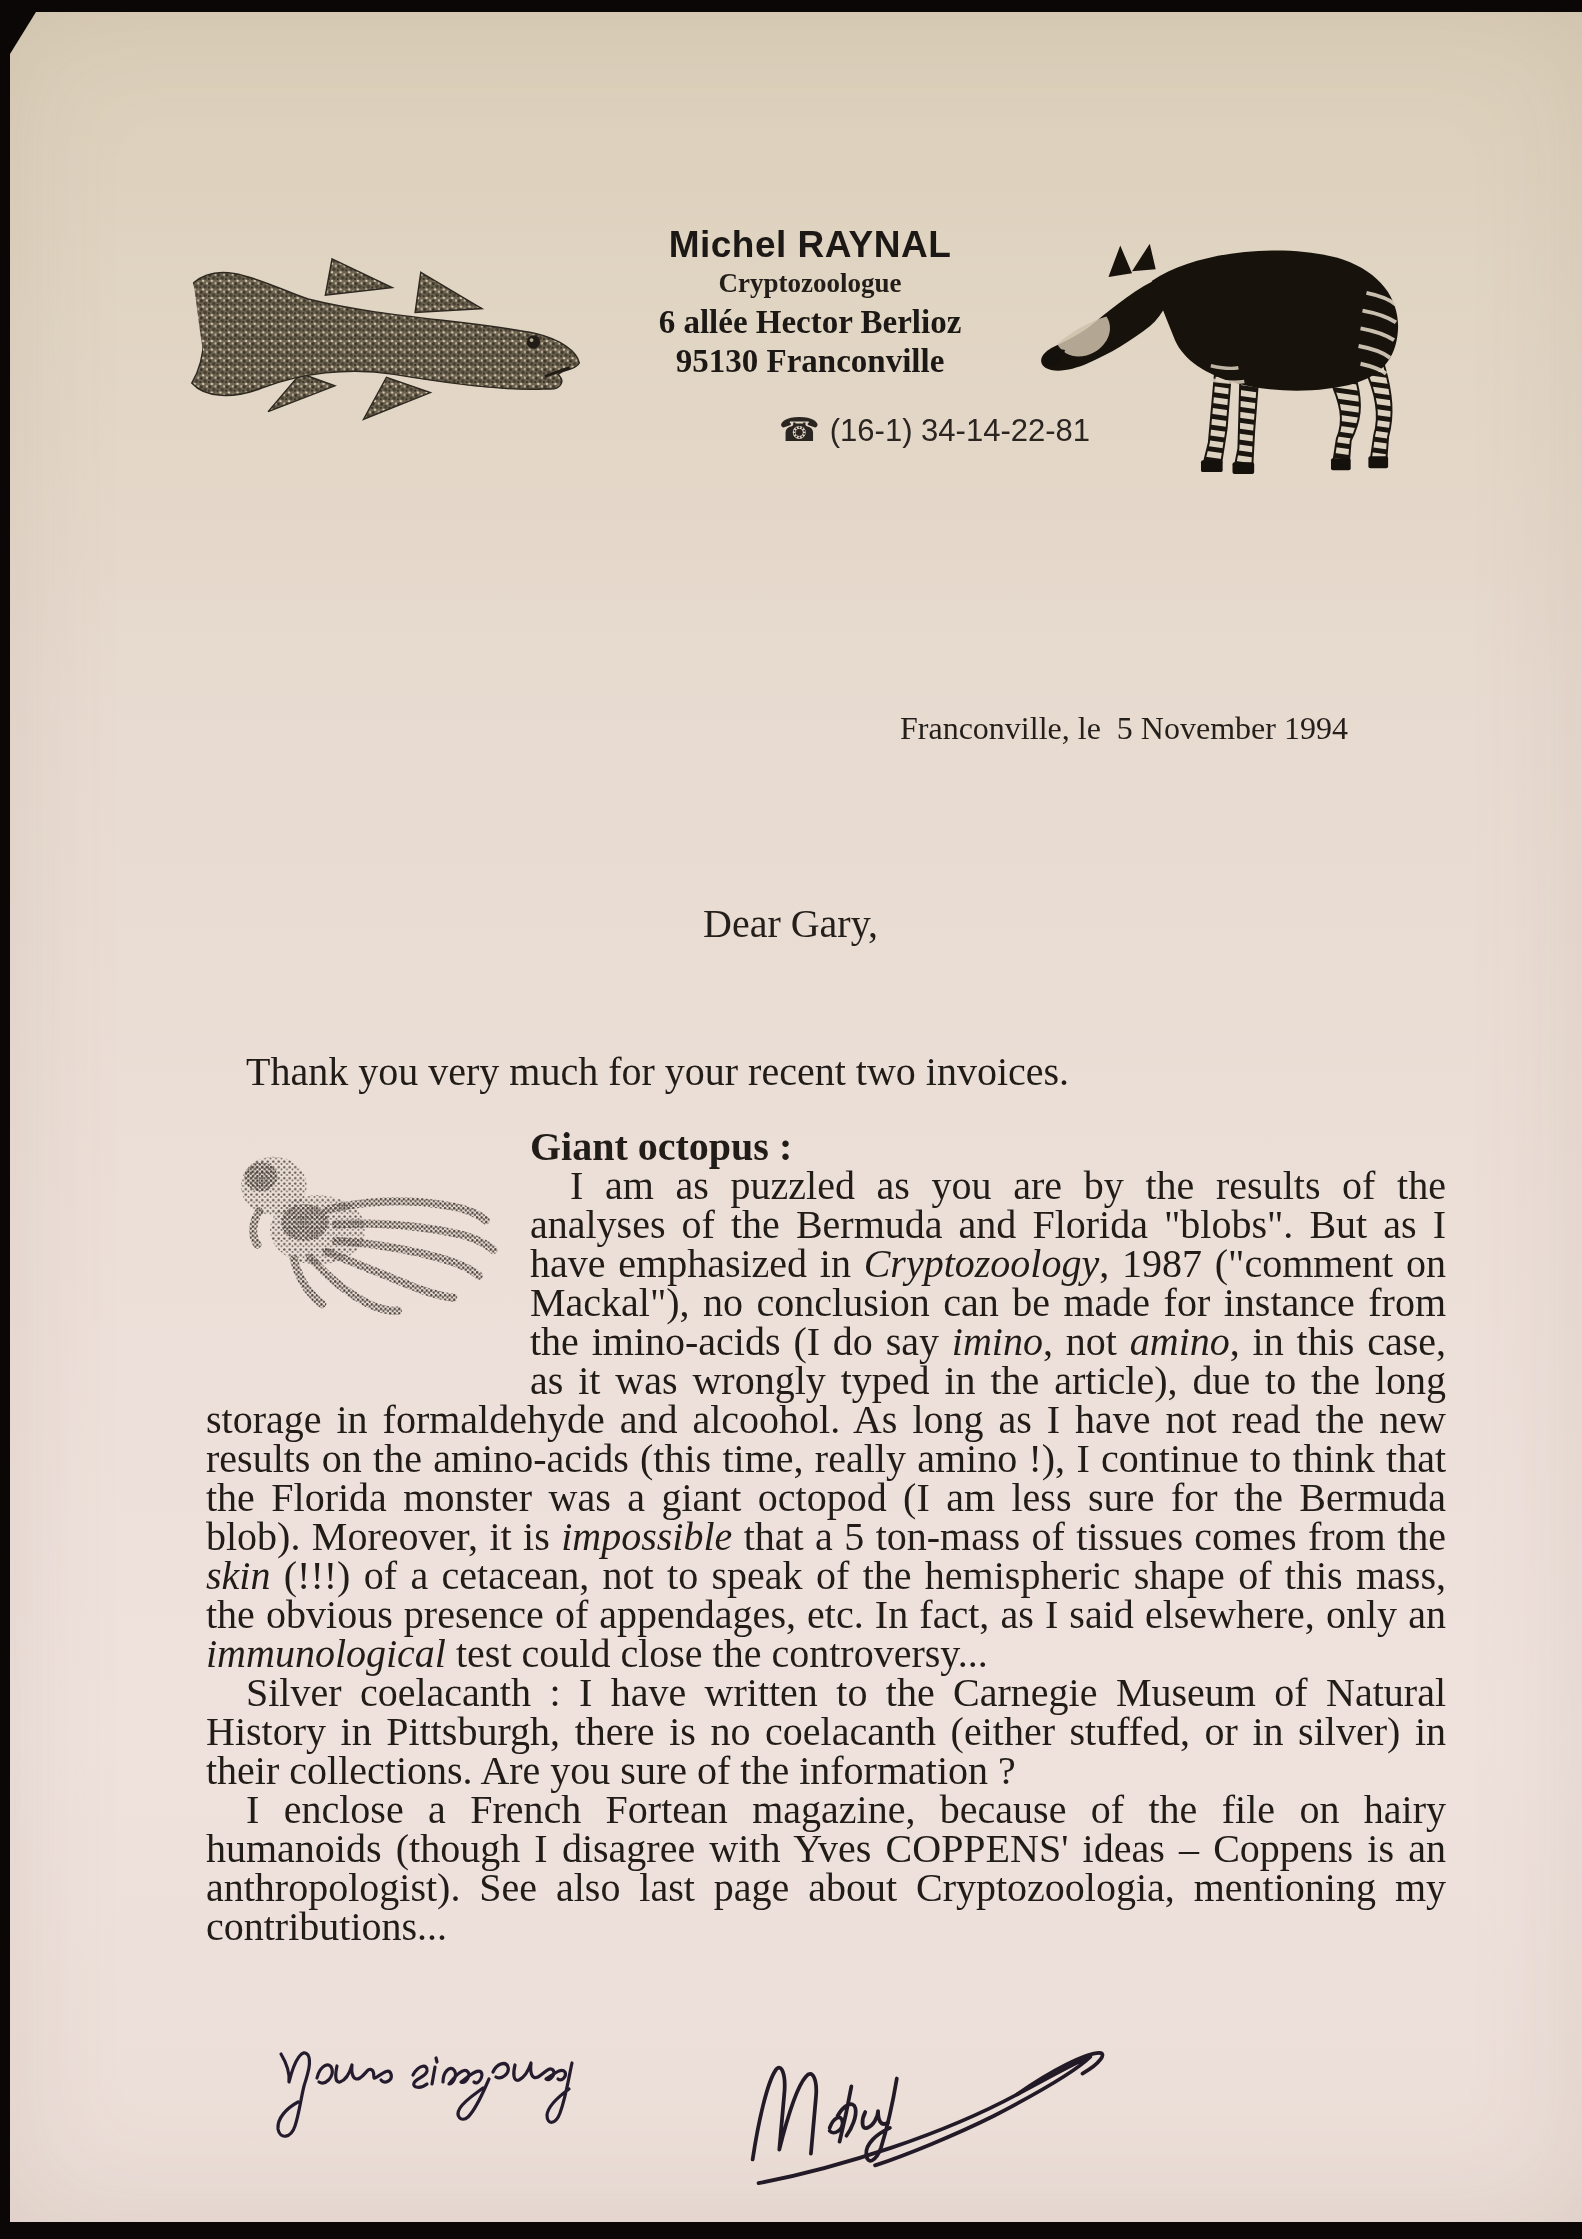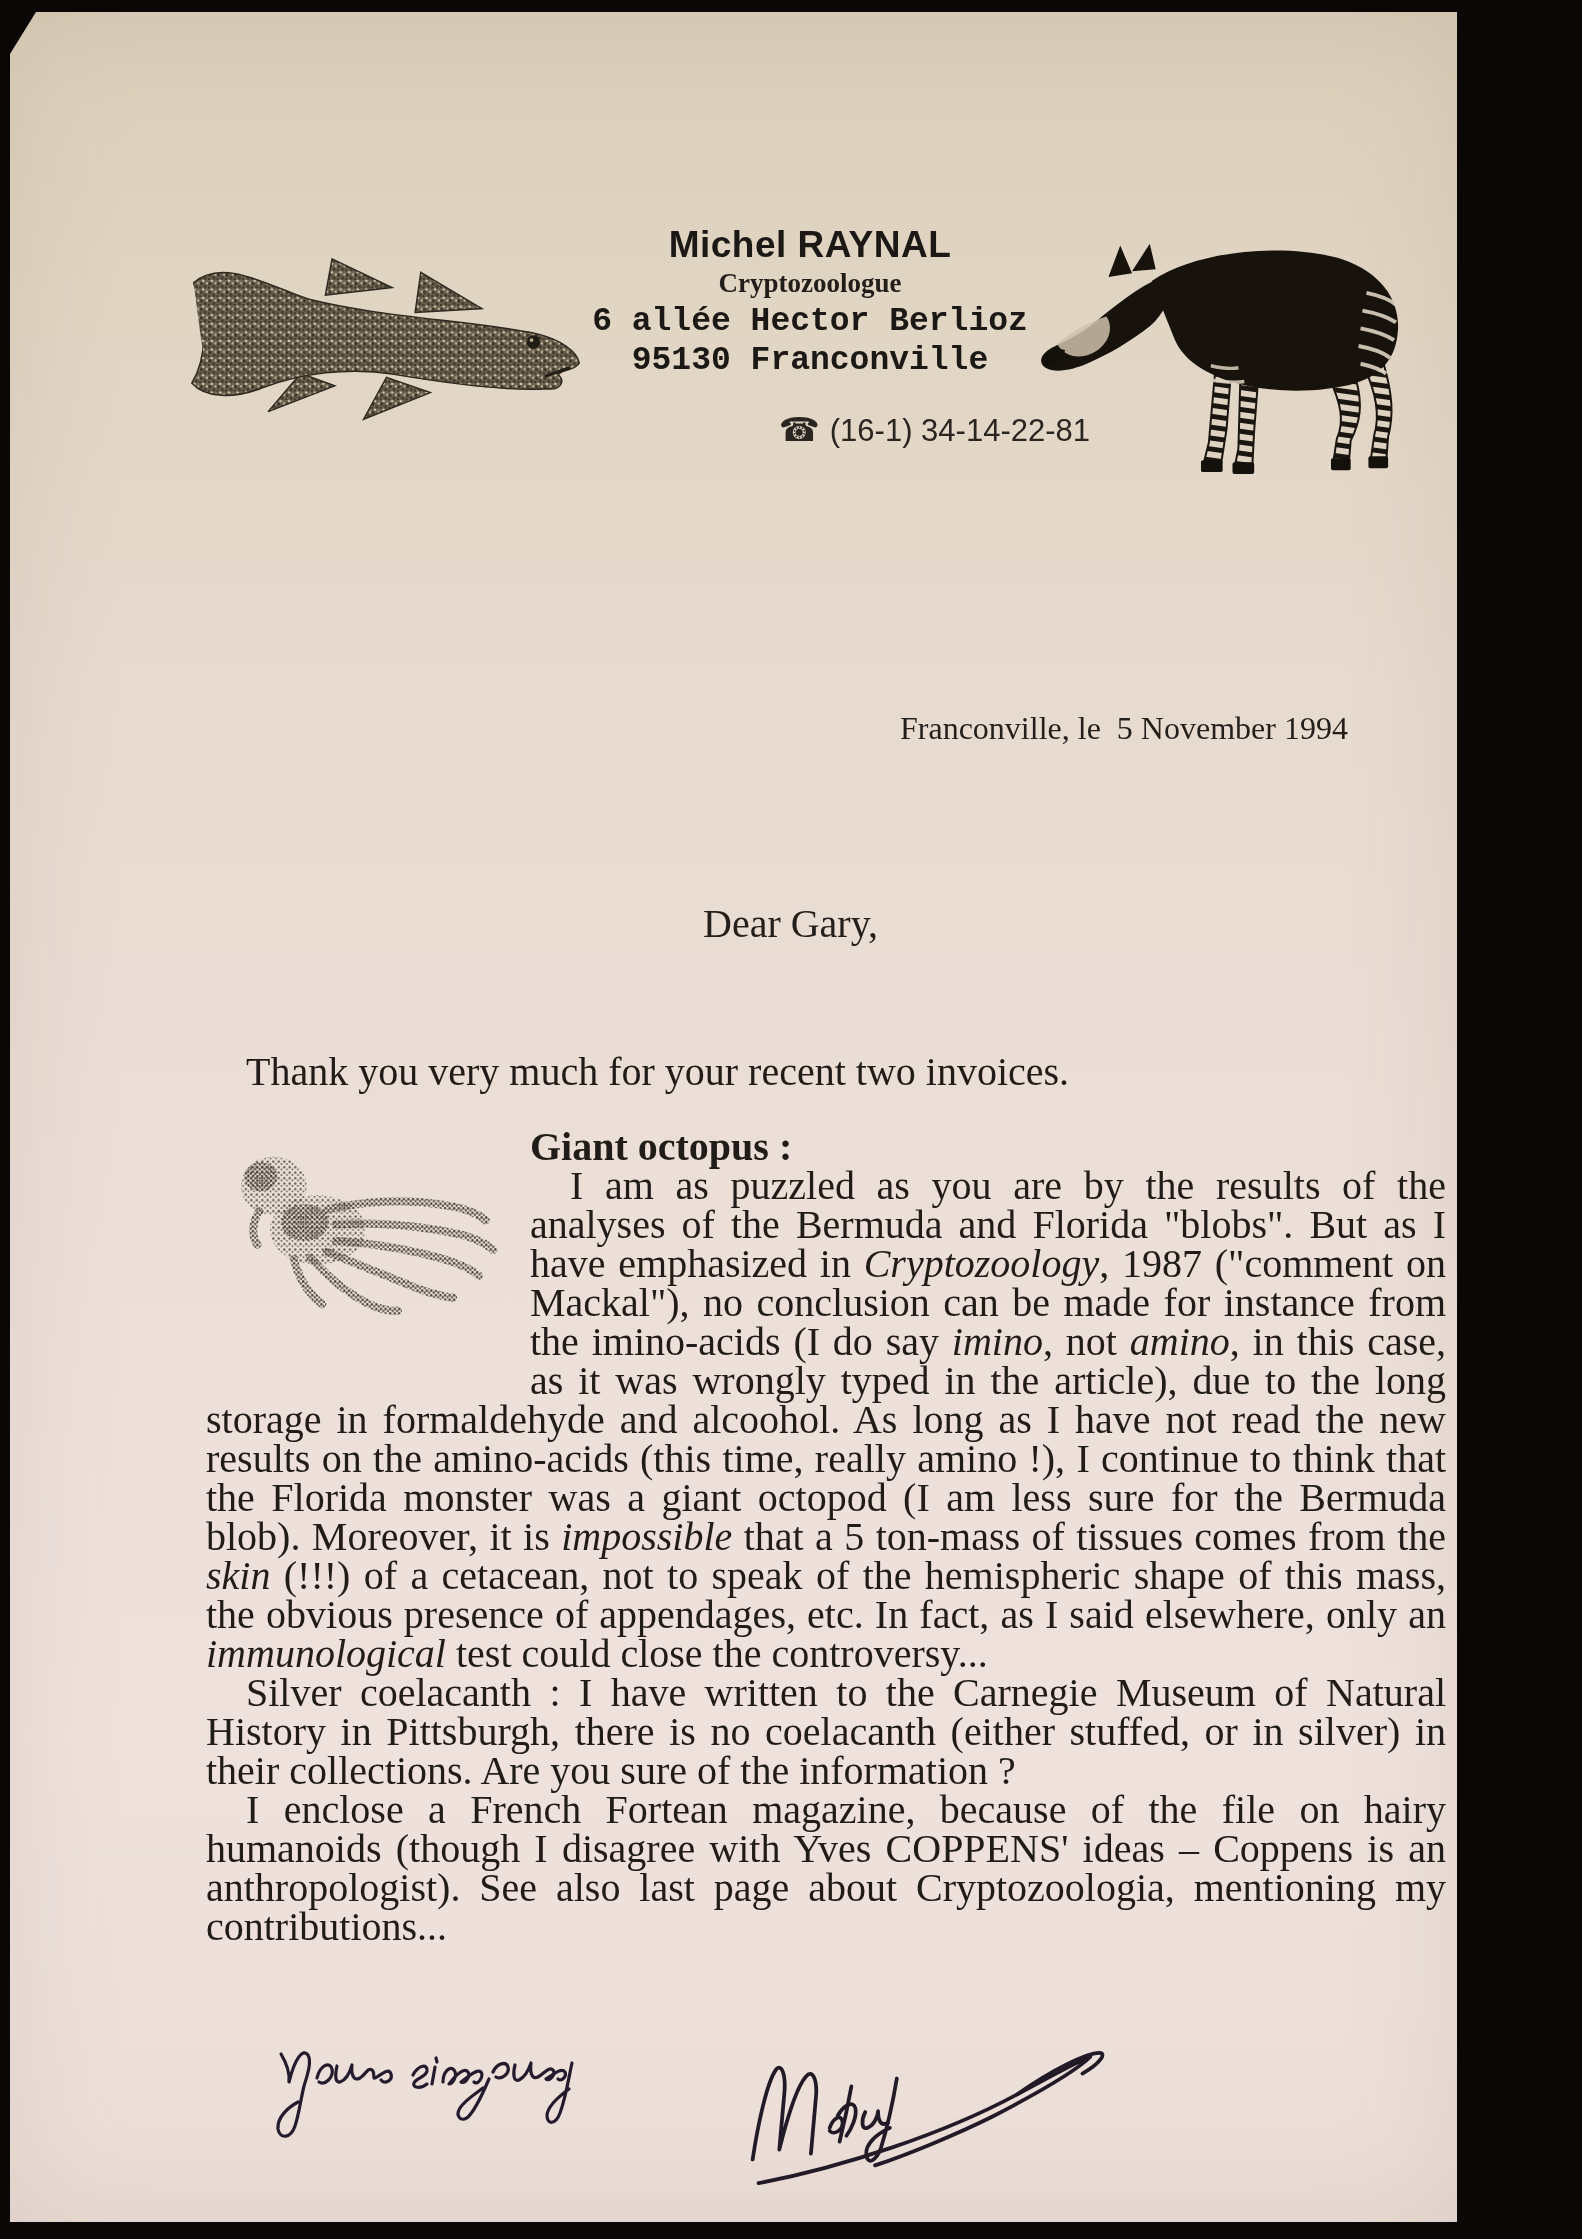--- a/index.html
+++ b/index.html
@@ -2,32 +2,32 @@
 <html><head>
 <meta charset="utf-8">
 <style>
   html,body{margin:0;padding:0;}
   body{
     width:1582px;height:2239px;position:relative;overflow:hidden;
     background:#0a0706;
     font-family:"Liberation Serif", serif;
   }
   .paper{
-    position:absolute;left:10px;top:12px;width:1447px;height:2210px;
+    position:absolute;left:10px;top:12px;width:1572px;height:2210px;
     background:linear-gradient(180deg,#dbcfba 0%,#e0d4c2 12%,#e7dacf 30%,#ecdfd8 55%,#efe2dd 78%,#ebded7 100%);
     clip-path:polygon(26px 0,100% 0,100% 100%,0 100%,0 42px);
     box-shadow:inset 0 0 120px rgba(120,95,70,.12);
   }
   .abs{position:absolute;}
   .ink{color:#241f1b;}
   
   .lh-block{left:520px;top:212px;width:560px;text-align:center;}
   .lh-name{font-family:"Liberation Sans",sans-serif;font-weight:700;font-size:37px;letter-spacing:.5px;color:#1c1815;}
   .lh-title{font-family:"Liberation Serif",serif;font-weight:700;font-size:27px;margin-top:2px;color:#221d19;text-align:center;}
-  .lh-addr{font-family:Liberation Mono, monospace;font-weight:700;font-size:33px;line-height:1.17;color:#1c1815;margin-top:4px;}
+  .lh-addr{font-family:Liberation Serif, serif;font-weight:700;font-size:33px;line-height:1.17;color:#1c1815;margin-top:4px;}
   .lh-phone{font-family:"Liberation Sans",sans-serif;font-size:31px;color:#2a2521;margin-top:30px;text-align:right;}
   .lh-phone .tel{font-size:33px;margin-right:10px;}
   
   .dateline{left:890px;top:698px;font-size:32px;white-space:pre;}
   .salutation{left:693px;top:888px;font-size:40px;}
   
   .body-col{left:160px;top:1040px;width:1240px;font-size:40px;line-height:39px;text-align:justify;color:#211c18;margin-left:36px;}
   .body-col p{margin:0;}
   .indent{text-indent:40px;}
   .octo-block{margin-top:36px;}

